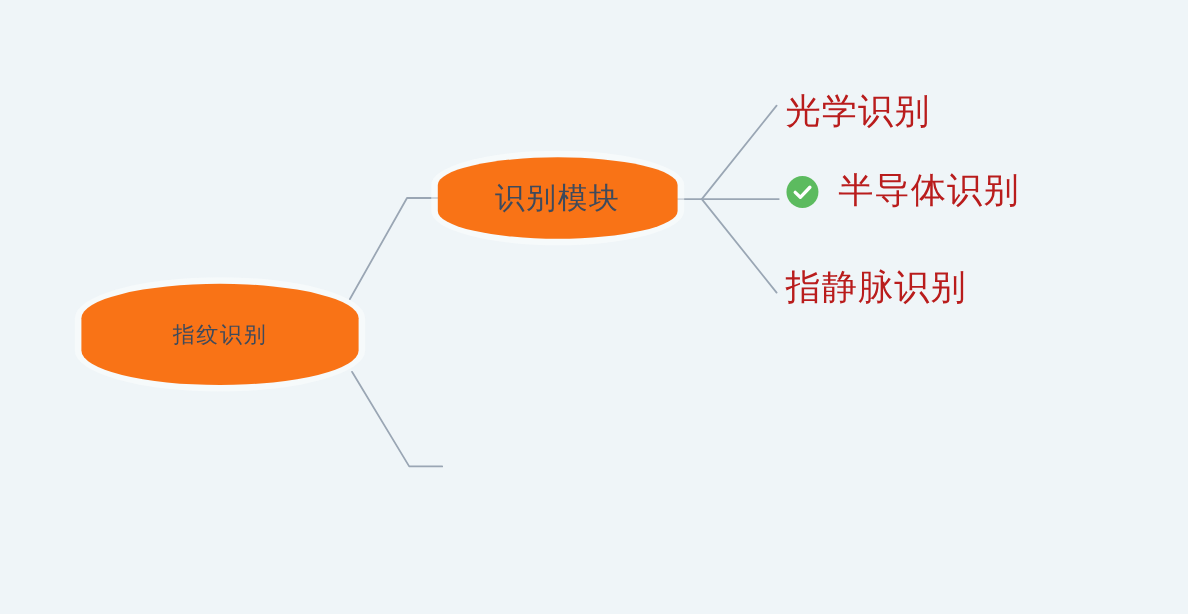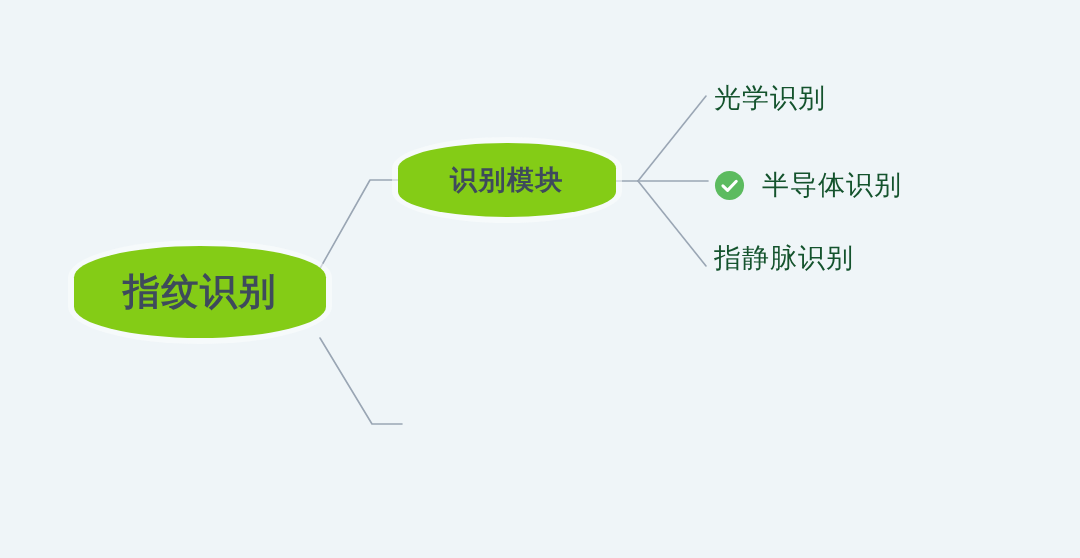--- a/index.html
+++ b/index.html
@@ -27,34 +27,34 @@
     height: 558px;
     pointer-events: none;
   }
 
   
   .node {
     position: absolute;
     display: flex;
     align-items: center;
     justify-content: center;
-    background: #84cc16;
+    background: #f97316;
     color: #3e4a5c;
-    font-weight: bold;
+    font-weight: normal;
     letter-spacing: 1.5px;
     border-radius: 50% / 34%;
     box-shadow: 0 0 0 6px rgba(251,253,254,0.55);
     white-space: nowrap;
   }
   .node-root {
     left: 74px;
-    top: 246px;
+    top: 258px;
     width: 252px;
     height: 92px;
-    font-size: 37px;
+    font-size: 20px;
   }
   .node-branch {
     left: 398px;
     top: 143px;
     width: 218px;
     height: 74px;
     font-size: 27px;
   }
   .node-chip {
     left: 400px;
@@ -62,27 +62,27 @@
     width: 142px;
     height: 72px;
     font-size: 27px;
   }
 
   
   .leaf {
     position: absolute;
     display: flex;
     align-items: center;
-    color: #14532d;
-    font-size: 27px;
+    color: #b91c1c;
+    font-size: 32px;
     letter-spacing: 1px;
     white-space: nowrap;
   }
   .leaf-optical  { left: 714px; top: 80px; }
-  .leaf-semi     { left: 714px; top: 167px; justify-content: space-between; }
+  .leaf-semi     { left: 714px; top: 152px; justify-content: space-between; }
   .leaf-vein     { left: 714px; top: 240px; justify-content: center; }
 
   .check-icon {
     width: 31px;
     height: 31px;
     margin-right: 17px;
     flex: 0 0 auto;
     display: block;
   }
 </style>

